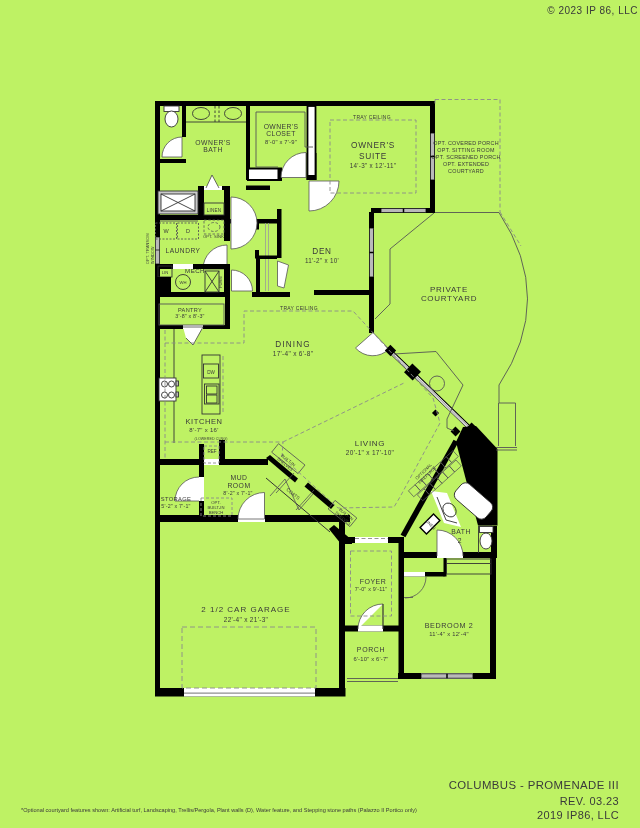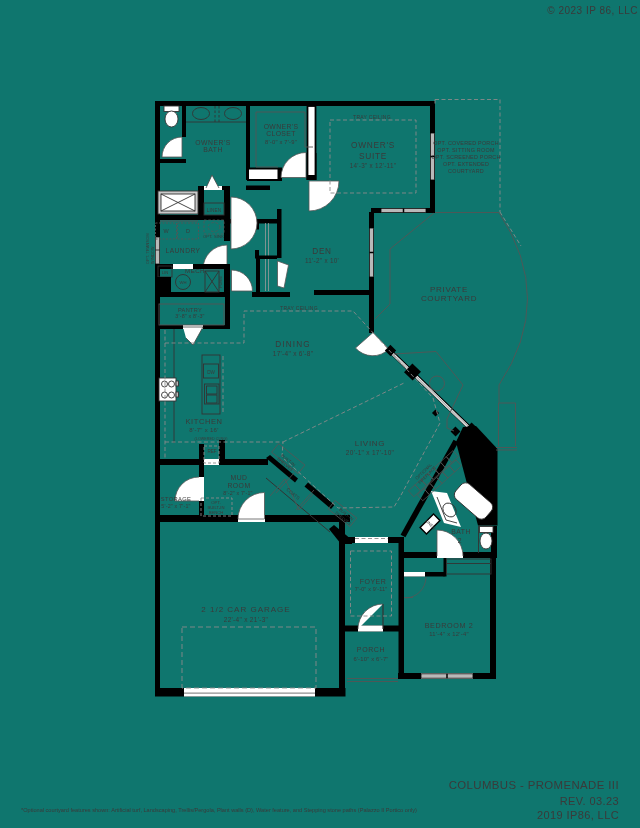--- a/index.html
+++ b/index.html
@@ -1,16 +1,16 @@
 <!DOCTYPE html>
 <html><head>
 <meta charset="utf-8">
 <style>
 html,body{margin:0;padding:0;background:#fff;}
-#page{position:relative;width:640px;height:828px;background:#0f766e;overflow:hidden;
+#page{position:relative;width:640px;height:828px;background:#bef264;overflow:hidden;
 font-family:"Liberation Sans", sans-serif;}
 svg text{font-family:"Liberation Sans", sans-serif;fill:#3a3a3a;}
 </style>
 </head>
 <body>
 <div id="page">
 <svg width="640" height="828" viewBox="0 0 640 828">
 
 <text x="638" y="14" text-anchor="end" font-size="10" fill="#cdcdd2" letter-spacing="0.5">© 2023 IP 86, LLC</text>
 

